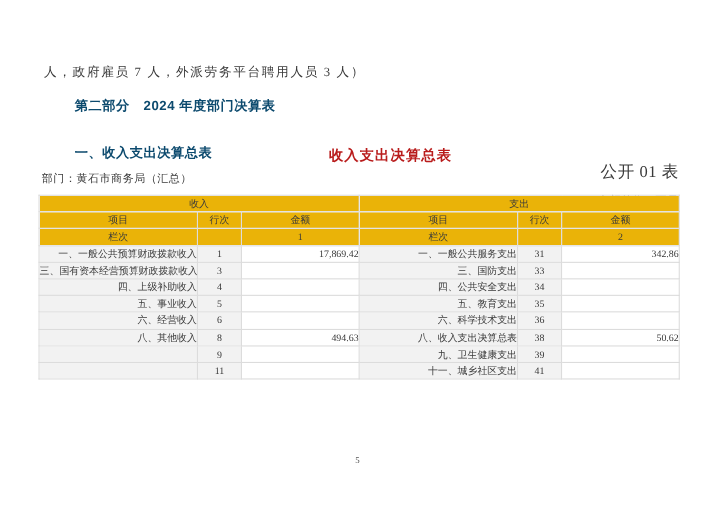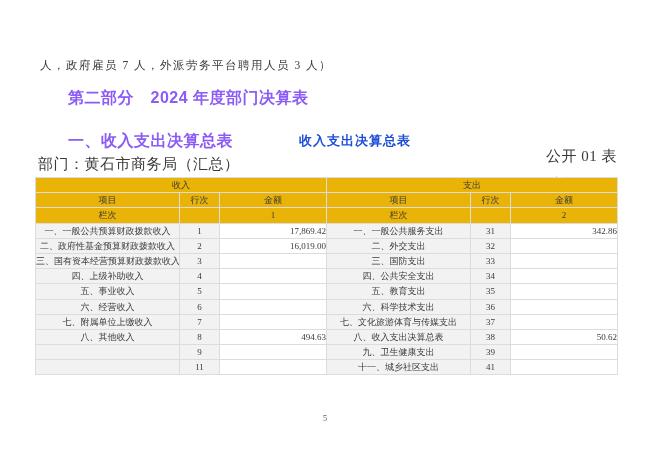--- a/index.html
+++ b/index.html
@@ -11,36 +11,36 @@
     color:#333;
     overflow:hidden;
   }
   .intro-line{
     position:absolute;left:40px;top:58px;
     font-size:11.5px;letter-spacing:1.5px;color:#3a3a3a;
   }
   .heading{
     position:absolute;left:68px;
     font-family:"Liberation Sans","DejaVu Sans",sans-serif;
-    font-weight:bold;font-size:16px;color:#8b5cf6;letter-spacing:0.5px;
+    font-weight:bold;font-size:12px;color:#0c4a6e;letter-spacing:0.5px;
   }
   .heading-1{top:88px;}
   .heading-2{top:115px;margin-top:16px;}
   .table-title{
     position:absolute;left:299px;top:132px;
     font-family:"Liberation Sans","DejaVu Sans",sans-serif;
-    font-weight:bold;font-size:13px;color:#1d4ed8;letter-spacing:1px;
+    font-weight:bold;font-size:13px;color:#b91c1c;letter-spacing:1px;
   }
   .table-code{
     position:absolute;right:33px;top:147px;
     font-size:15px;color:#3a3a3a;letter-spacing:0.5px;
   }
   .department{
     position:absolute;left:38px;top:155px;
-    font-size:15px;color:#3a3a3a;letter-spacing:0.5px;
+    font-size:10px;color:#3a3a3a;letter-spacing:0.5px;
   }
   .unit-note{
     position:absolute;right:33px;top:175px;
     font-size:10px;color:#3a3a3a;letter-spacing:0.5px;
   }
   table.budget{
     position:absolute;left:35px;top:177px;
     width:582px;
     border-collapse:collapse;
     table-layout:fixed;
@@ -50,21 +50,21 @@
     border:1px solid #dcdcdc;
     height:14.2px;
     padding:0;
     line-height:10px;
     font-weight:normal;
     color:#3a3a3a;
     overflow:hidden;
     white-space:nowrap;
   }
   table.budget th{background:#eab308;text-align:center;}
-  td.c-item{background:#f2f2f2;text-align:center;padding-left:5px;margin-top:24px;}
+  td.c-item{background:#f2f2f2;text-align:right;padding-left:5px;margin-top:24px;}
   td.c-line{background:#f2f2f2;text-align:center;}
   td.c-amount{background:#ffffff;text-align:right;padding-right:5px;}
   .page-number{
     position:absolute;left:0;right:0;top:414px;
     text-align:center;font-size:8px;color:#555;
   }
 </style>
 </head>
 <body>
 
@@ -118,28 +118,20 @@
     <tbody id="table-body">
         <tr>
           <td class="c-item">一、一般公共预算财政拨款收入</td>
           <td class="c-line">1</td>
           <td class="c-amount">17,869.42</td>
           <td class="c-item">一、一般公共服务支出</td>
           <td class="c-line">31</td>
           <td class="c-amount">342.86</td>
         </tr>
         <tr>
-          <td class="c-item">二、政府性基金预算财政拨款收入</td>
-          <td class="c-line">2</td>
-          <td class="c-amount">16,019.00</td>
-          <td class="c-item">二、外交支出</td>
-          <td class="c-line">32</td>
-          <td class="c-amount"></td>
-        </tr>
-        <tr>
           <td class="c-item">三、国有资本经营预算财政拨款收入</td>
           <td class="c-line">3</td>
           <td class="c-amount"></td>
           <td class="c-item">三、国防支出</td>
           <td class="c-line">33</td>
           <td class="c-amount"></td>
         </tr>
         <tr>
           <td class="c-item">四、上级补助收入</td>
           <td class="c-line">4</td>
@@ -155,28 +147,20 @@
           <td class="c-item">五、教育支出</td>
           <td class="c-line">35</td>
           <td class="c-amount"></td>
         </tr>
         <tr>
           <td class="c-item">六、经营收入</td>
           <td class="c-line">6</td>
           <td class="c-amount"></td>
           <td class="c-item">六、科学技术支出</td>
           <td class="c-line">36</td>
-          <td class="c-amount"></td>
-        </tr>
-        <tr>
-          <td class="c-item">七、附属单位上缴收入</td>
-          <td class="c-line">7</td>
-          <td class="c-amount"></td>
-          <td class="c-item">七、文化旅游体育与传媒支出</td>
-          <td class="c-line">37</td>
           <td class="c-amount"></td>
         </tr>
         <tr>
           <td class="c-item">八、其他收入</td>
           <td class="c-line">8</td>
           <td class="c-amount">494.63</td>
           <td class="c-item">八、收入支出决算总表</td>
           <td class="c-line">38</td>
           <td class="c-amount">50.62</td>
         </tr>

